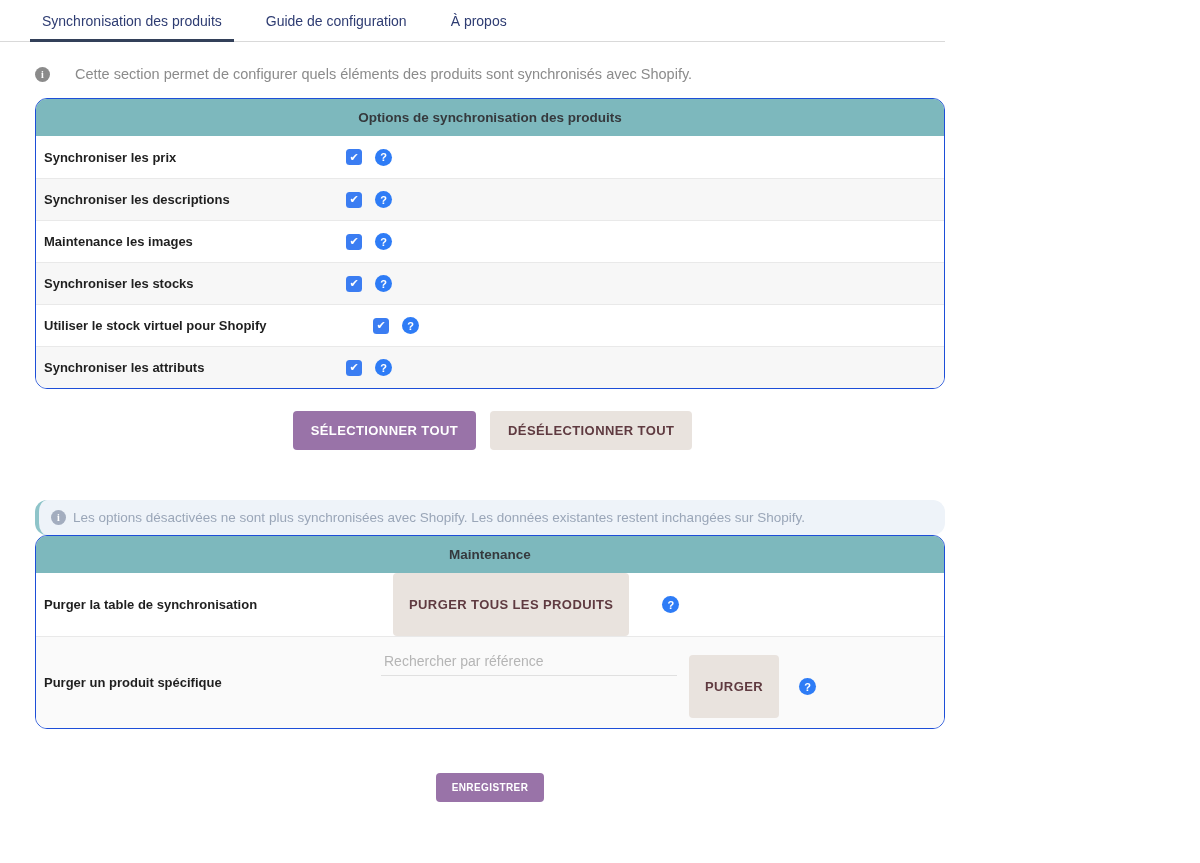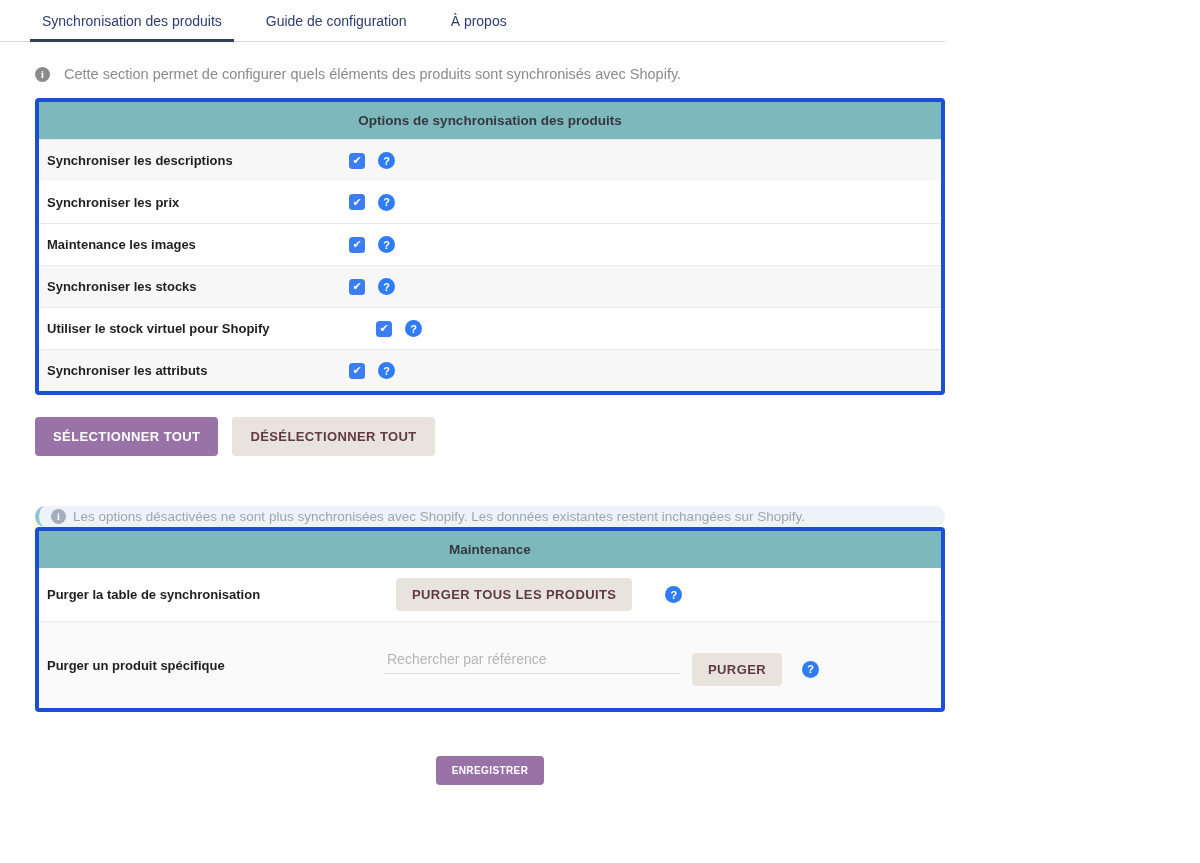--- a/index.html
+++ b/index.html
@@ -22,34 +22,34 @@
     font-size: 14px; color: #2e3c72; cursor: pointer;
     padding: 4px 12px 10px 12px; white-space: nowrap;
     border-bottom: 3px solid transparent; margin-bottom: -1px;
   }
   .tab.active { border-bottom-color: #334059; font-weight: 400; }
 
   
   .intro {
     margin: 24px 35px 16px 35px;
     font-size: 14.5px; color: #8b8b8b;
-    display: flex; align-items: center; gap: 14px;
+    display: flex; align-items: center; gap: 25px;
   }
   .info-glyph {
     width: 15px; height: 15px; border-radius: 50%;
     background: #8b8b8b; color: #fff; flex: 0 0 15px;
     display: inline-flex; align-items: center; justify-content: center;
     font-size: 10px; font-weight: 700; font-family: "Liberation Serif", serif;
   }
   .info-glyph::after { content: "i"; }
 
   
   .panel {
-    margin: 0 35px; border: 4px solid #1d4ed8;
-    border-radius: 4px; overflow: hidden;
+    margin: 0 35px; border: 1px solid #1d4ed8;
+    border-radius: 12px; overflow: hidden;
   }
   .panel-header {
     background: #7db8bd; color: #35393d;
     font-size: 13.5px; font-weight: 700;
     text-align: center; padding: 11px 8px;
   }
   .trow {
     display: flex; align-items: center;
     border-top: 1px solid #e9e9e9;
     min-height: 42px; background: #fff; font-size: 13px;
@@ -76,47 +76,47 @@
   .help-icon {
     width: 17px; height: 17px; border-radius: 50%;
     background: #2e7cf6; display: inline-flex;
     align-items: center; justify-content: center;
     color: #fff; font-size: 11px; font-weight: 700; cursor: pointer;
   }
   .help-icon::after { content: "?"; }
 
   
   .actions {
-    display: flex; justify-content: flex-start; gap: 14px;
+    display: flex; justify-content: center; gap: 14px;
     margin: 22px 30px 0 35px;
   }
   .btn {
     border: none; border-radius: 4px; cursor: pointer;
     font-family: "Liberation Sans", sans-serif;
     font-size: 13px; font-weight: 700; letter-spacing: 0.4px;
     padding: 12px 18px; white-space: nowrap;
   }
   .btn-purple { background: #9973a8; color: #ffffff; }
   .btn-beige  { background: #e9e3de; color: #5f3a40; }
 
   
   .note-box {
     margin: 50px 35px 0 35px;
     background: #eef3f9; border-left: 4px solid #8ec4c9;
-    border-radius: 12px; padding: 3px 12px;
+    border-radius: 12px; padding: 10px 12px;
     font-size: 13.5px; color: #9aa6b8;
     display: flex; align-items: center; gap: 7px;
   }
   .note-box .info-glyph { background: #a3adbf; }
 
   
   .maintenance { }
   .m-row1 { min-height: 53px; }
   .m-row2 { min-height: 87px; background: #fafafa; align-items: center; }
-  .m-buttons { margin-left: 12px; padding: 9px 16px; }
+  .m-buttons { margin-left: 12px; padding: 24px 16px; }
   .purge-form { display: flex; align-items: flex-start; padding: 10px 0; }
   .ref-input {
     width: 296px; border: none; outline: none;
     border-bottom: 1px solid #e0e0e0; background: transparent;
     font-family: "Liberation Sans", sans-serif;
     font-size: 14px; color: #555; padding: 6px 3px;
   }
   .ref-input::placeholder { color: #b5b5b5; }
   .purge-line { display: flex; align-items: center; margin-top: 8px; }
   .purge-line .help-icon, .m-help { margin-left: 20px; }
@@ -137,30 +137,30 @@
   </div>
 
   <div class="intro">
     <span class="info-glyph"></span>
     <span>Cette section permet de configurer quels éléments des produits sont synchronisés avec Shopify.</span>
   </div>
 
   <div class="panel">
     <div class="panel-header">Options de synchronisation des produits</div>
 
+    <div class="trow" style="border-top:none;">
+      <div class="cell-label">Synchroniser les prix</div>
+      <div class="cell-control">
+        <span class="checkbox"></span>
+        <span class="help-icon"></span>
+      </div>
+    </div>
+
     <div class="trow alt">
       <div class="cell-label">Synchroniser les descriptions</div>
-      <div class="cell-control">
-        <span class="checkbox"></span>
-        <span class="help-icon"></span>
-      </div>
-    </div>
-
-    <div class="trow" style="border-top:none;">
-      <div class="cell-label">Synchroniser les prix</div>
       <div class="cell-control">
         <span class="checkbox"></span>
         <span class="help-icon"></span>
       </div>
     </div>
 
     <div class="trow">
       <div class="cell-label">Maintenance les images</div>
       <div class="cell-control">
         <span class="checkbox"></span>

